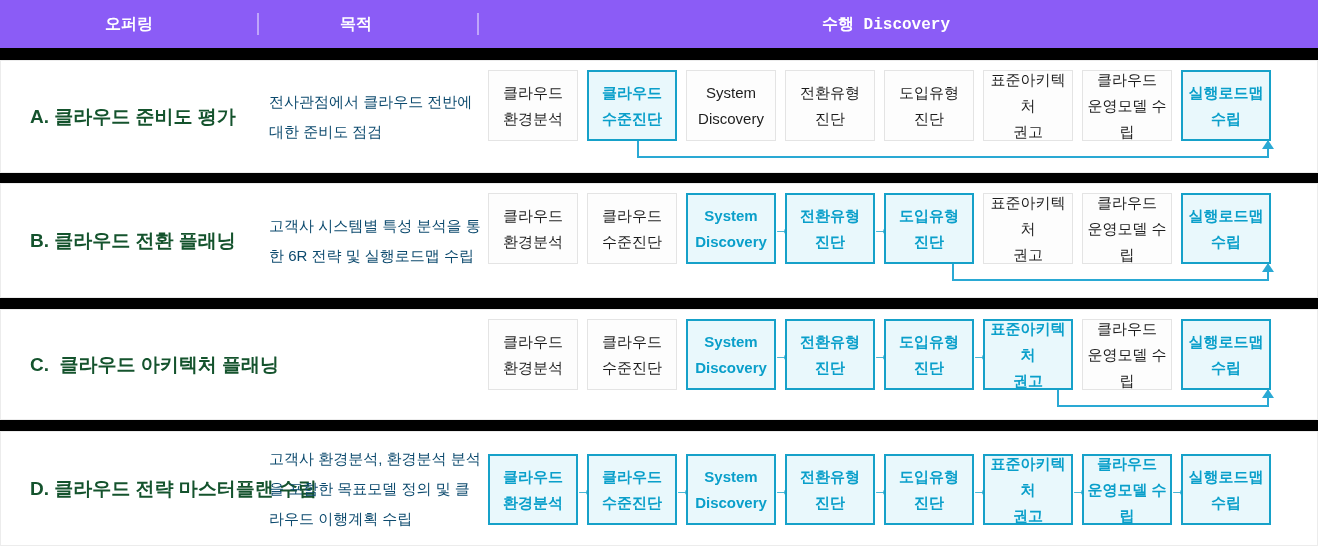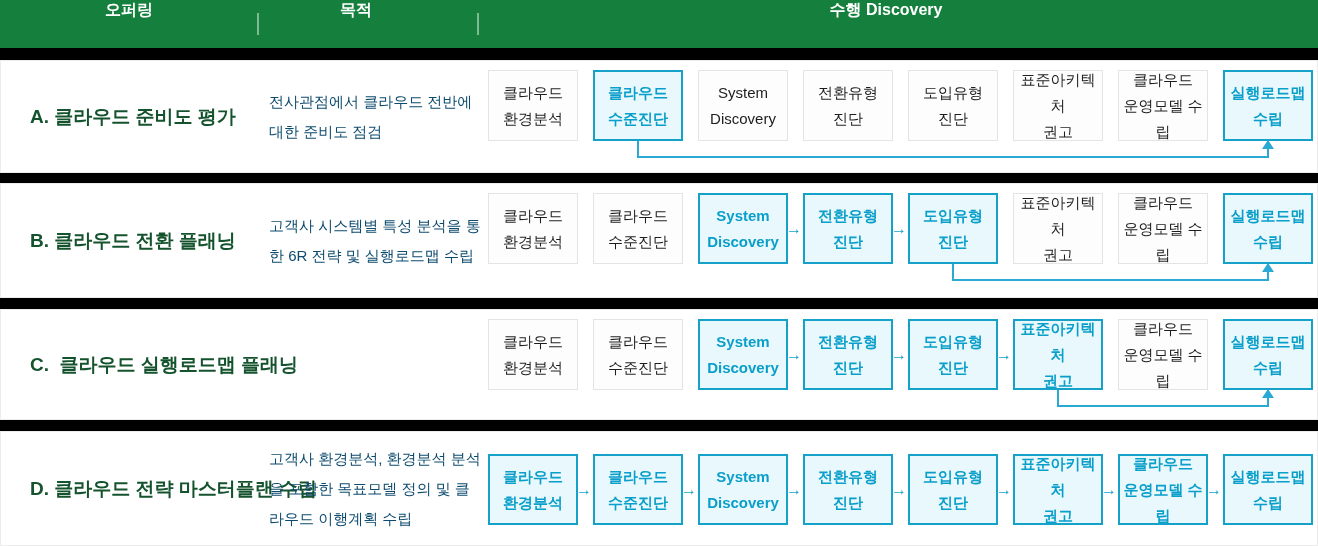--- a/index.html
+++ b/index.html
@@ -1,39 +1,39 @@
 <!DOCTYPE html>
 <html><head>
 <meta charset="utf-8">
 <style>
   html,body{margin:0;padding:0;background:#fff;}
   .stage{width:1318px;height:546px;position:relative;background:#fff;
          font-family:"Liberation Sans","DejaVu Sans",sans-serif;overflow:hidden;}
 
   
-  .header{height:48px;background:#15803d;display:flex;align-items:flex-start;position:relative;}
+  .header{height:48px;background:#8b5cf6;display:flex;align-items:center;position:relative;font-family:Liberation Mono, monospace;}
   .hcol{color:#fff;font-weight:bold;font-size:16px;text-align:center;}
   .hcol1{width:258px;}.hcol2{width:196px;}.hcol3{flex:1;}
   .hdiv{position:absolute;top:13px;height:22px;width:2px;background:rgba(255,255,255,.45);}
   .hdiv1{left:257px;}.hdiv2{left:477px;}
 
   
   .sep{background:#000;width:100%;}
   .sep1{height:12px;}.sep2{height:10px;}.sep3{height:11px;}.sep4{height:11px;}
 
   
   .row{position:relative;background:#fff;border:1px solid #ececec;box-sizing:border-box;}
   .rowA{height:113px;}.rowB{height:115px;}.rowC{height:111px;}.rowD{height:115px;}
   .row-title{position:absolute;left:29px;top:0;bottom:0;display:flex;align-items:center;
              color:#14532d;font-size:19px;font-weight:bold;white-space:pre;}
   .row-purpose{position:absolute;left:268px;top:0;bottom:0;width:213px;display:flex;
                align-items:center;font-size:15px;line-height:30px;color:#0c4a6e;}
 
   
-  .acts{position:absolute;left:487px;top:9px;display:flex;gap:15px;}
+  .acts{position:absolute;left:487px;top:9px;display:flex;gap:9px;}
   .rowD .acts{top:22px;}
   .act{box-sizing:border-box;width:90px;height:71px;background:#fdfdfd;border:1px solid #e4e4e4;
        display:flex;align-items:center;justify-content:center;text-align:center;
        font-size:15px;line-height:26px;color:#1d1d1d;position:relative;}
   .act .lbl{white-space:pre-line;}
   .act.hl{background:#e9f8fc;border:2px solid #16a1c9;color:#0a9fca;font-weight:bold;}
   .gap-arrow{position:absolute;right:-16px;top:0;height:100%;width:16px;display:flex;
              align-items:center;justify-content:center;color:#16a1c9;font-weight:bold;
              font-size:16px;}
 
@@ -144,21 +144,21 @@
 수립</span>
         </div>
     </div>
     <div class="conn connB"></div>
     <div class="conn-head"></div>
   </section>
 
   <div class="sep sep3"></div>
 
   <section class="row rowC">
-    <div class="row-title">C.  클라우드 실행로드맵 플래닝</div>
+    <div class="row-title">C.  클라우드 아키텍처 플래닝</div>
     <div class="acts">
       <div class="act">
           <span class="lbl">클라우드
 환경분석</span>
         </div>
       <div class="act">
           <span class="lbl">클라우드
 수준진단</span>
         </div>
       <div class="act hl">

